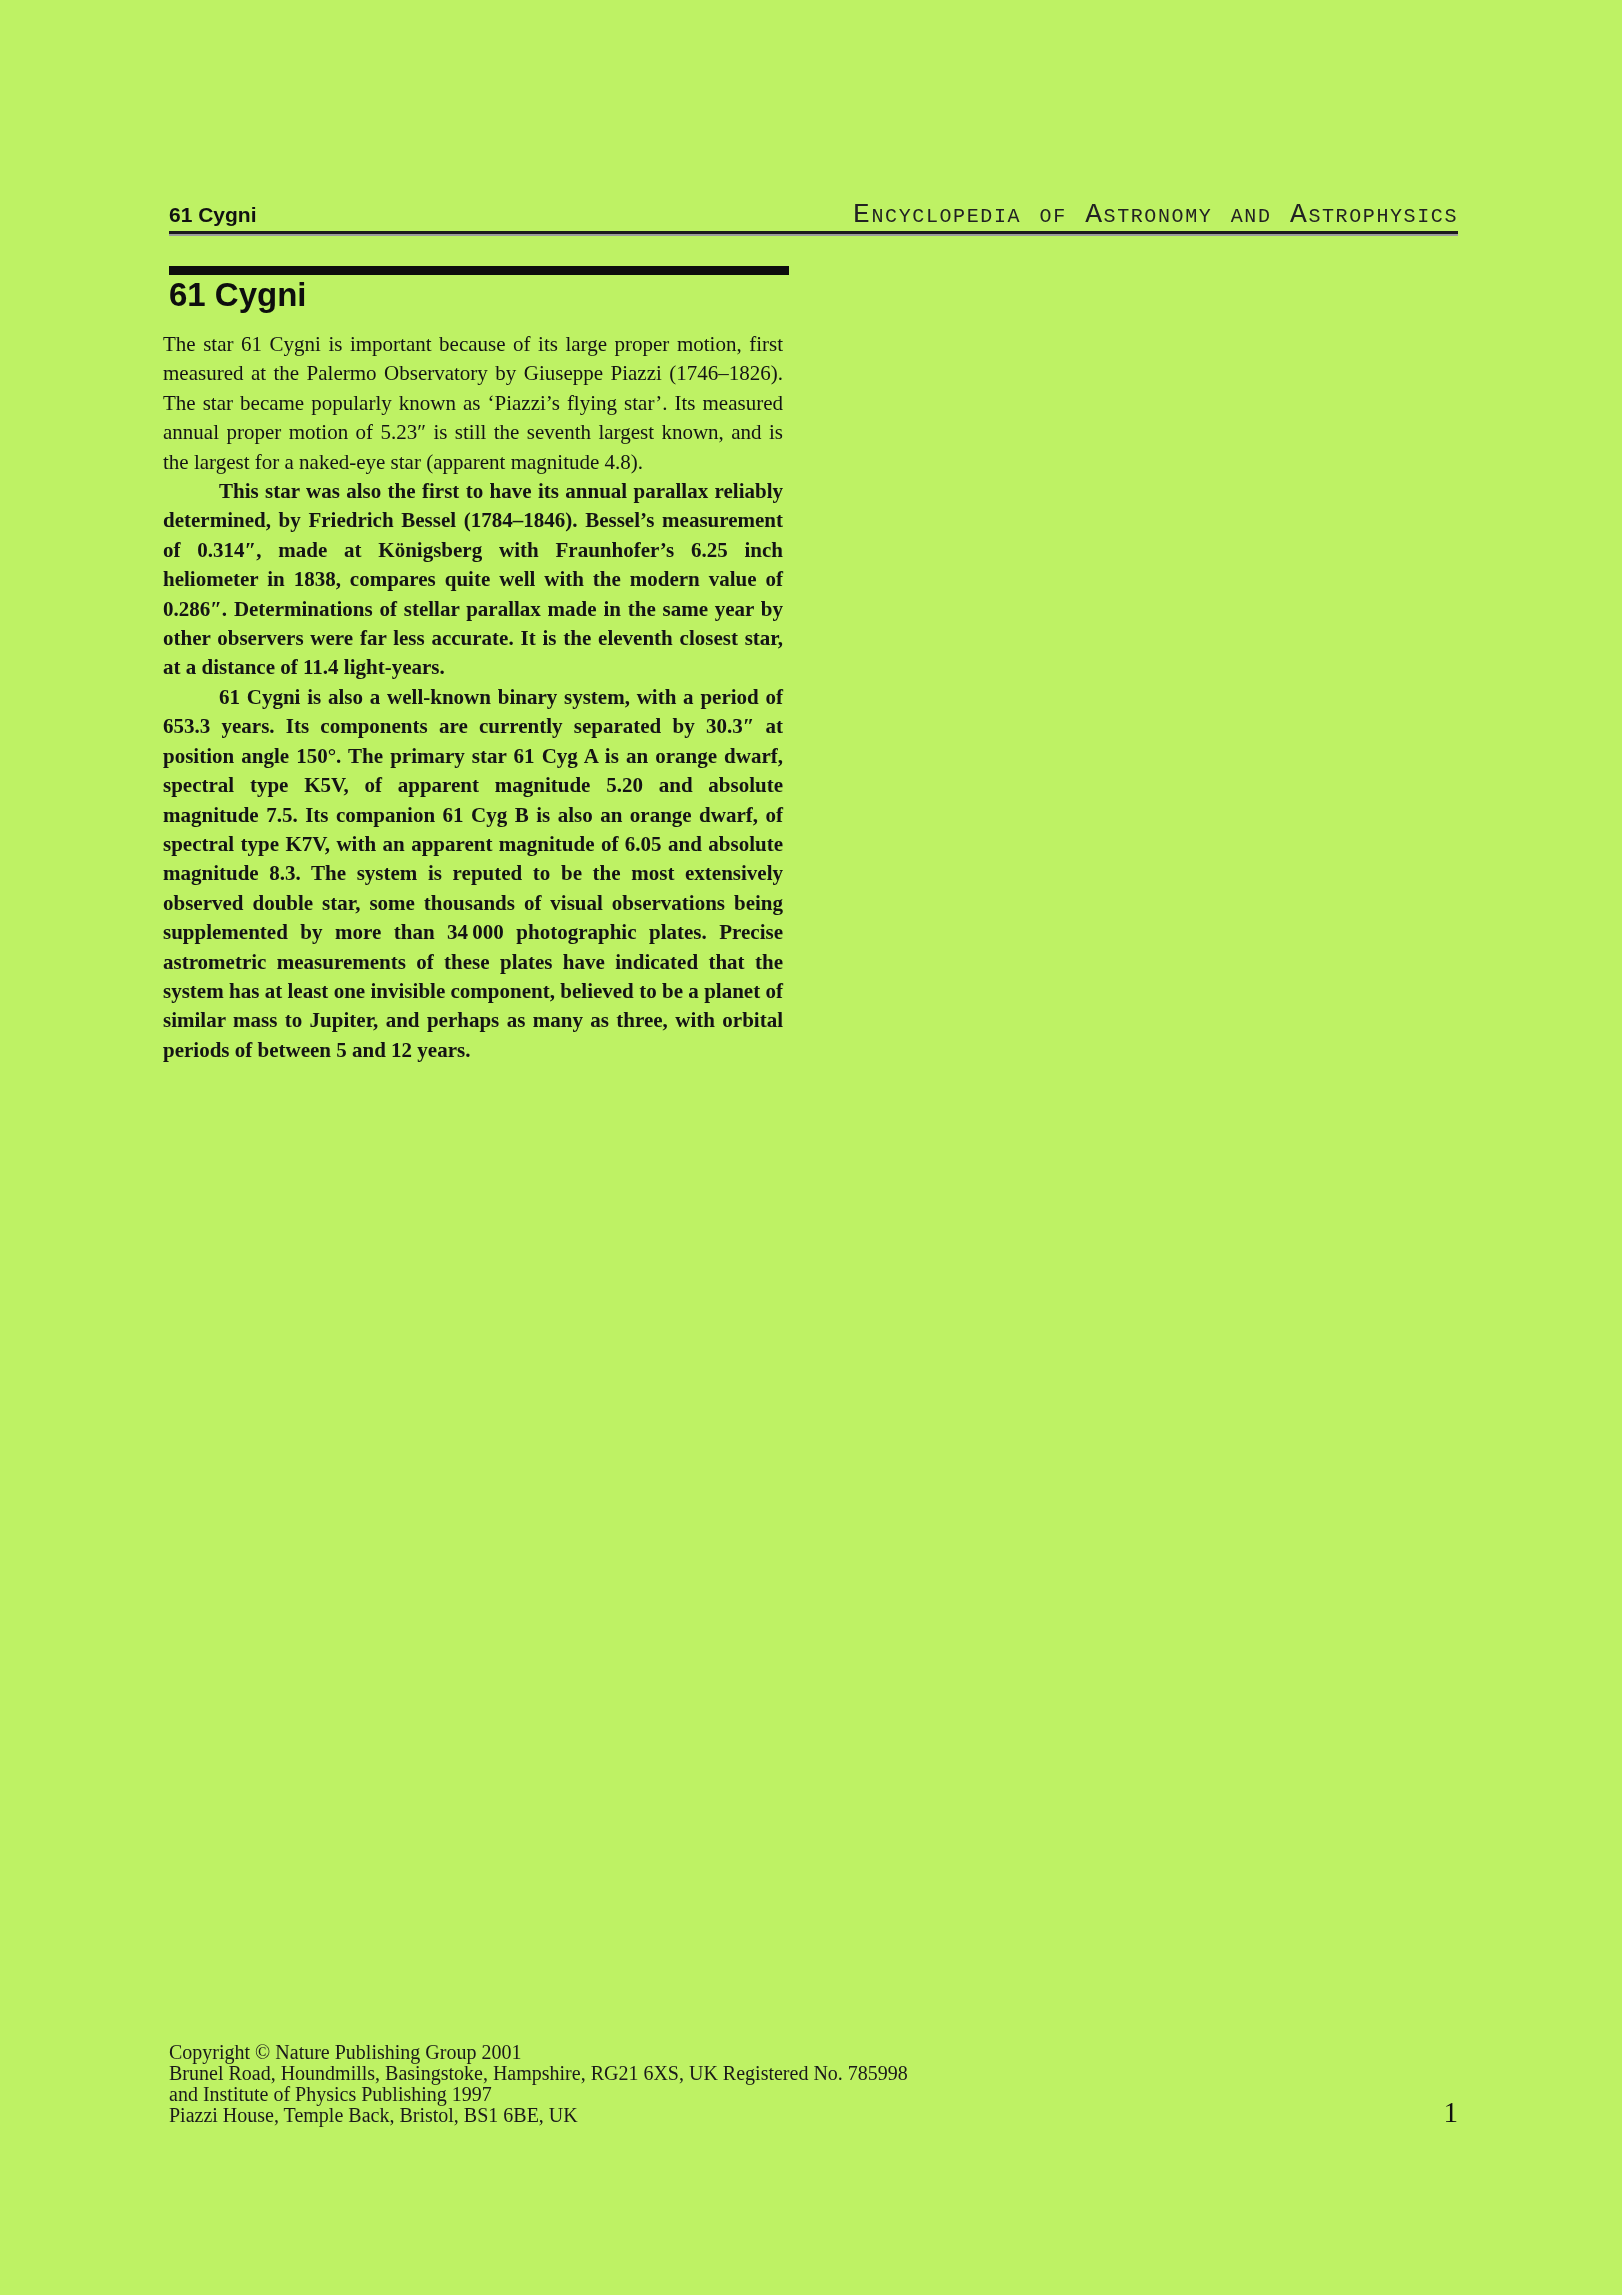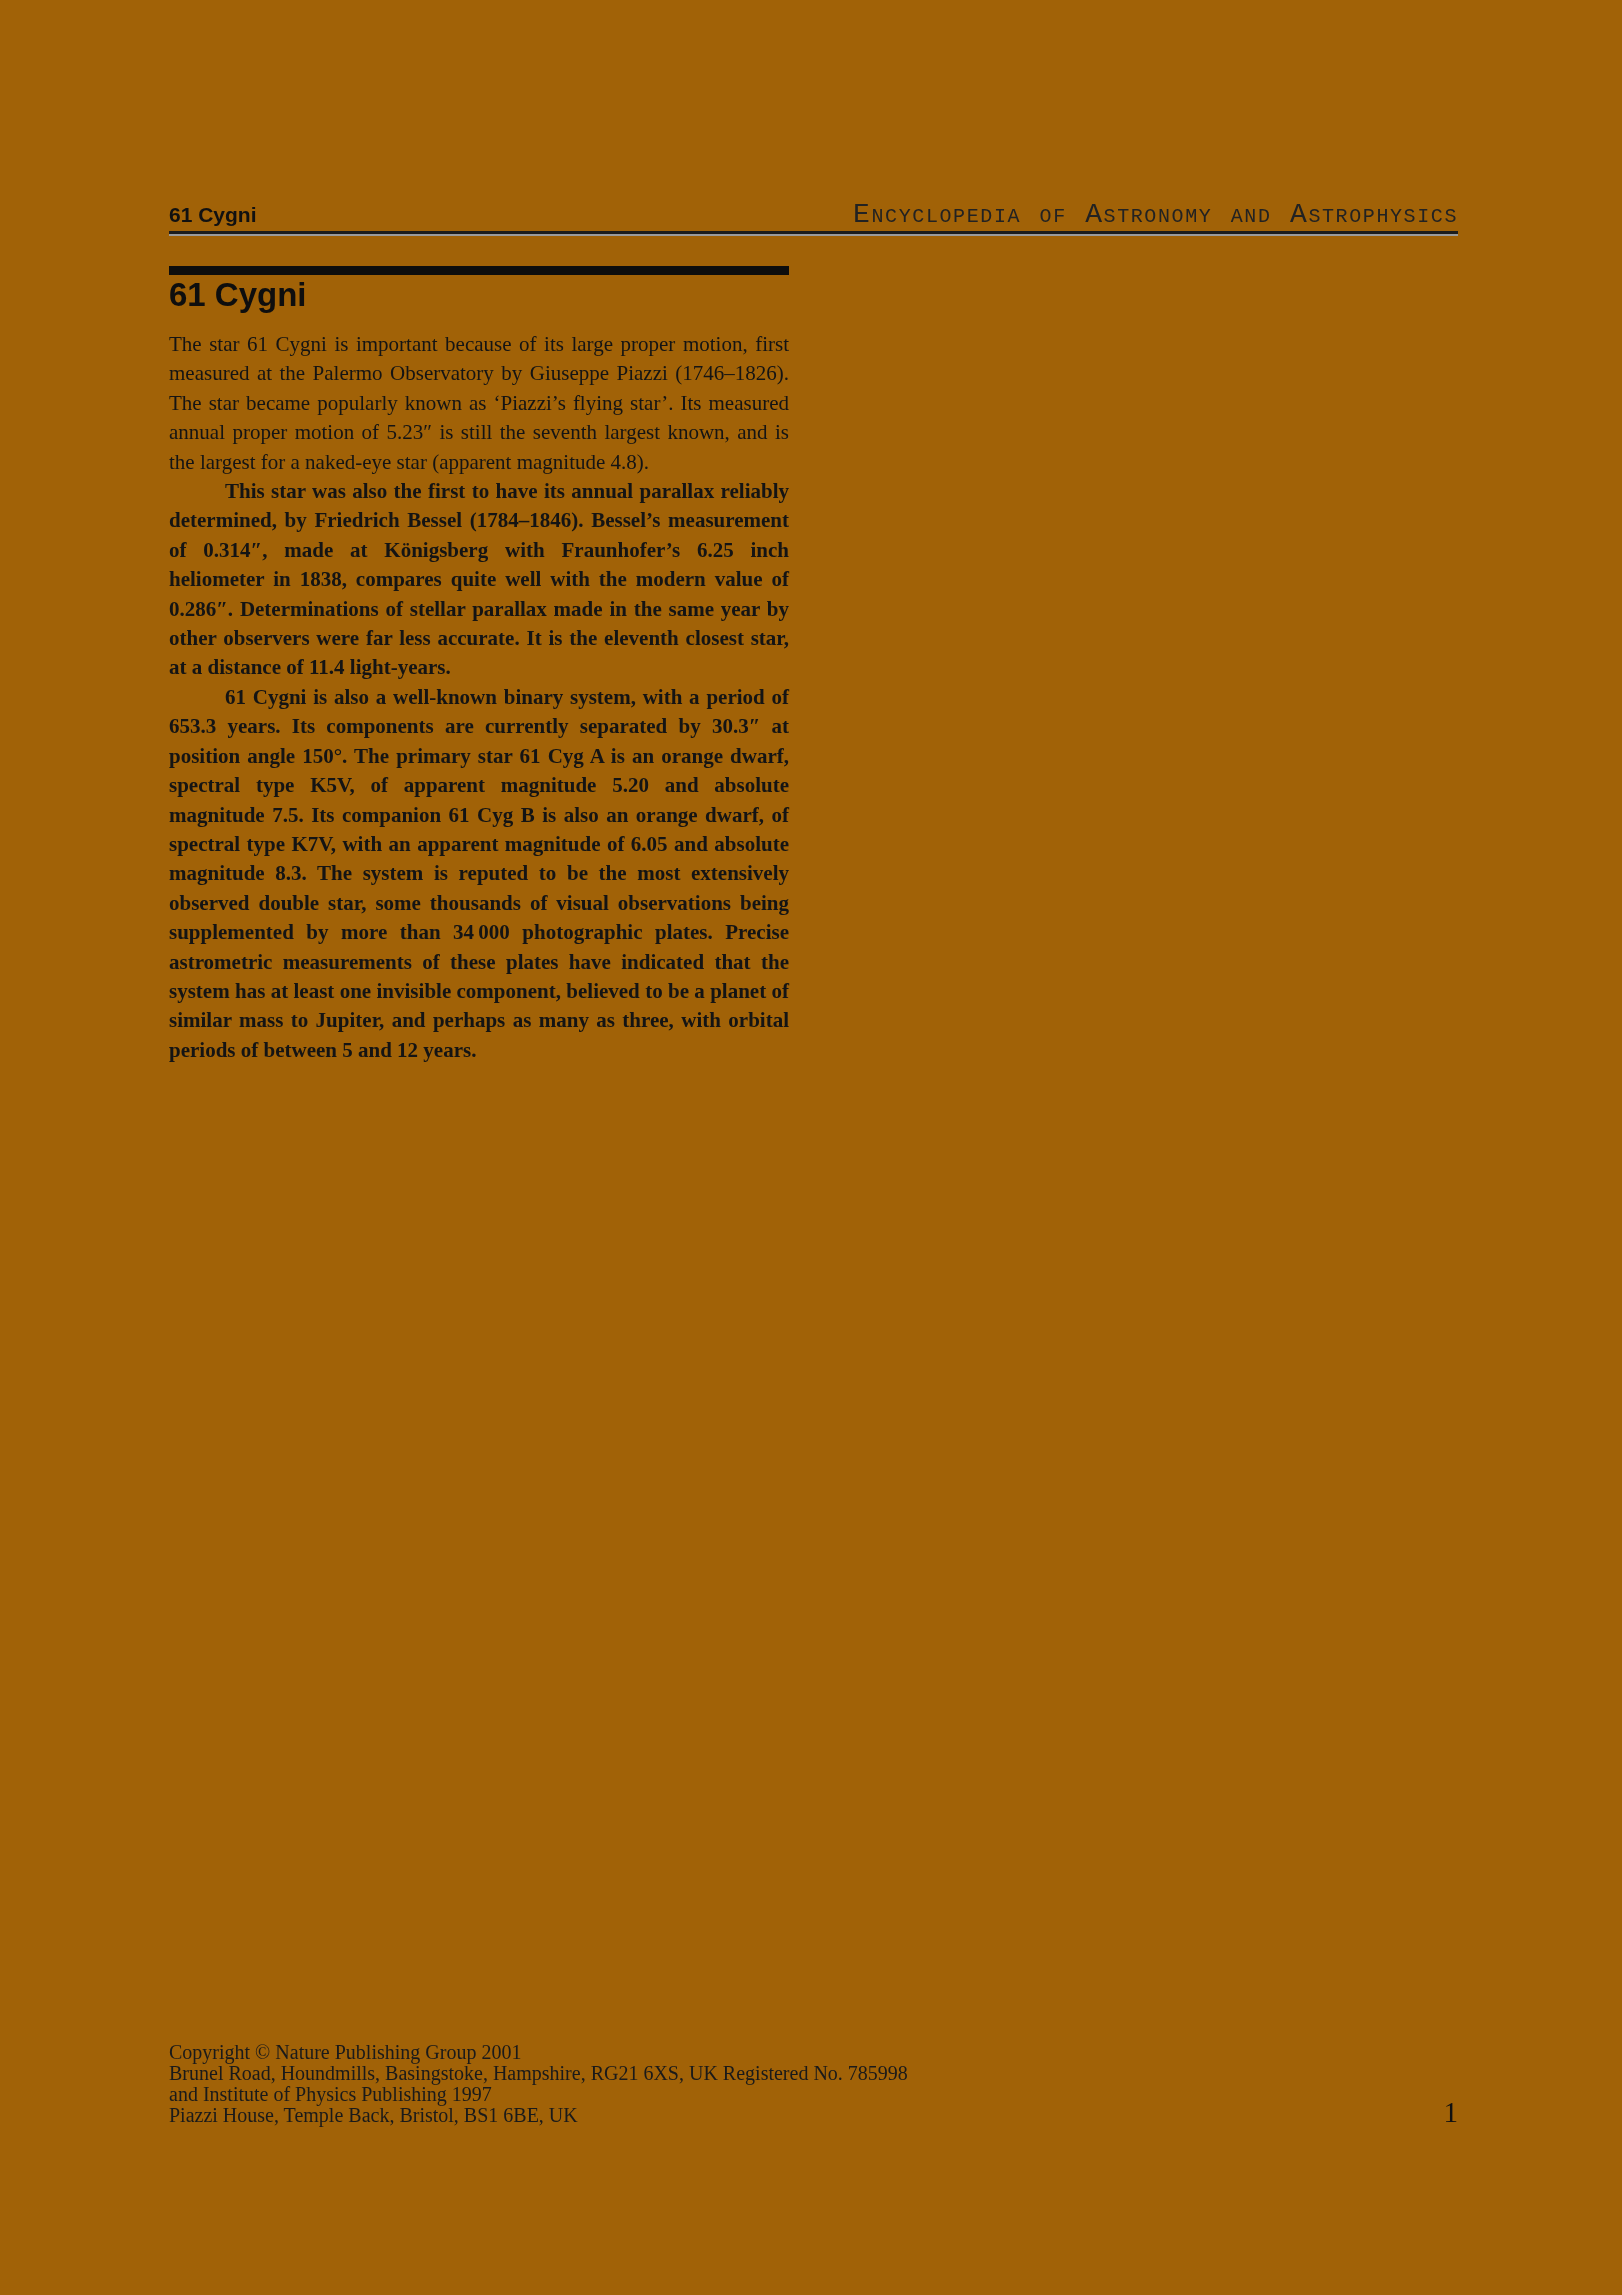--- a/index.html
+++ b/index.html
@@ -1,20 +1,20 @@
 <!DOCTYPE html>
 <html style="font-size:10.5px"><head>
 <meta charset="utf-8">
 <style>
   html, body { margin: 0; padding: 0; background: #ffffff; }
   .page {
     position: relative;
     width: 1622px;
     height: 2295px;
-    background: #a16207;
+    background: #bef264;
     font-family: "Liberation Serif", "DejaVu Serif", serif;
     color: #151515;
     overflow: hidden;
   }
 
   
   .running-head {
     position: absolute;
     left: 169px;
     right: 164px;
@@ -67,21 +67,21 @@
     margin: 0;
     font-family: "Liberation Sans", sans-serif;
     font-weight: 700;
     font-size: 33px;
     line-height: 35px;
     color: #0e0e0e;
   }
 
   .article-body {
     position: absolute;
-    left: 169px;
+    left: 163px;
     top: 330px;
     width: 620px;
     font-size: 21px;
     line-height: 29.4px;
     text-align: justify;
     color: #141414;
   }
   .article-body p { margin: 0; }
   .article-body p.indent { text-indent: 56px; font-weight: bold; }
 

